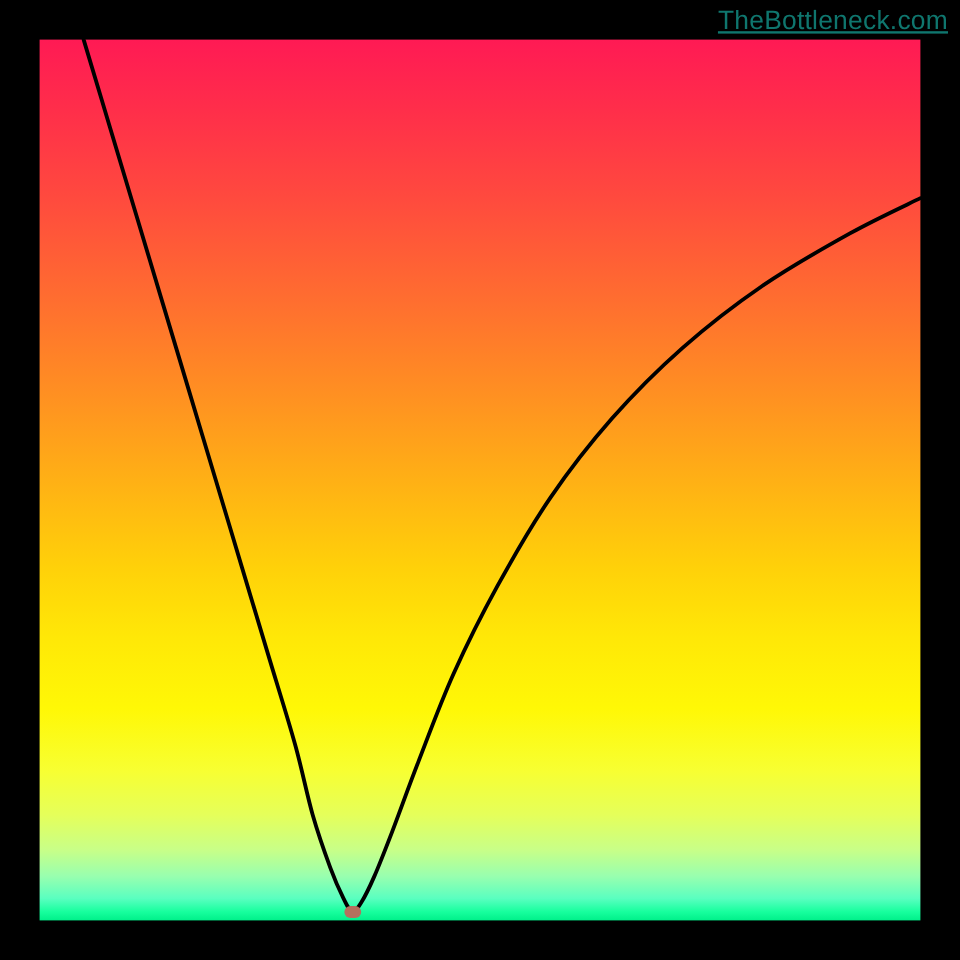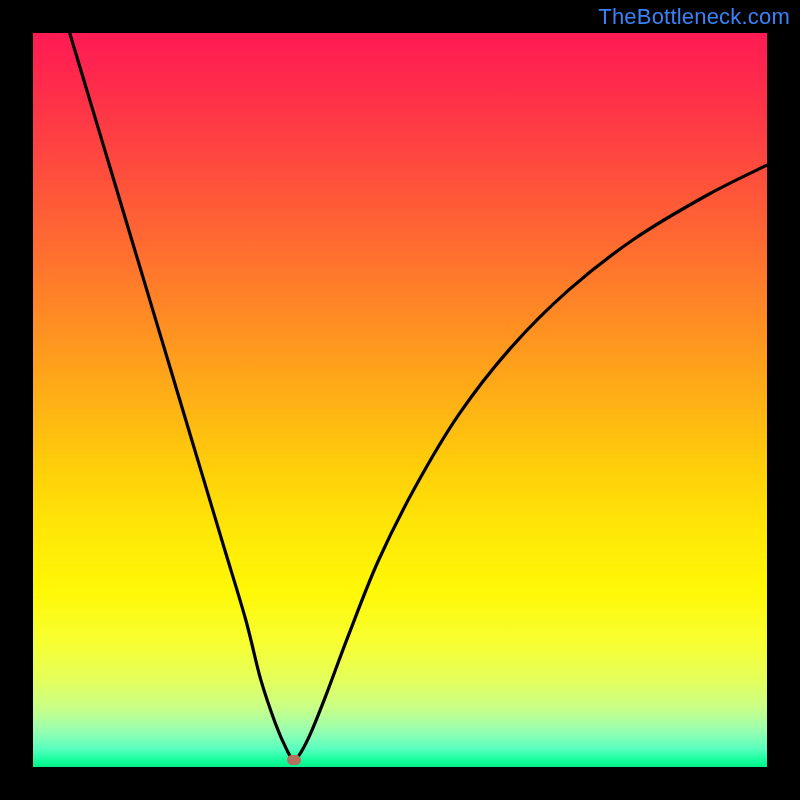--- a/index.html
+++ b/index.html
@@ -41,25 +41,26 @@
       #98ffaf 95%,
       #5affc0 97.5%,
       #18ff9e 99%,
       #00f08a 100%
     );
   }
   .watermark {
     position: absolute;
     top: 4px;
     right: 10px;
-    color: #3b82f6;
+    color: #0f766e;
     font-size: 22px;
     font-weight: 500;
     letter-spacing: 0.2px;
     z-index: 10;
+    text-decoration: underline;
   }
   svg.curve {
     position: absolute;
     left: 0;
     top: 0;
     width: 734px;
     height: 734px;
     overflow: visible;
   }
   .min-marker {

